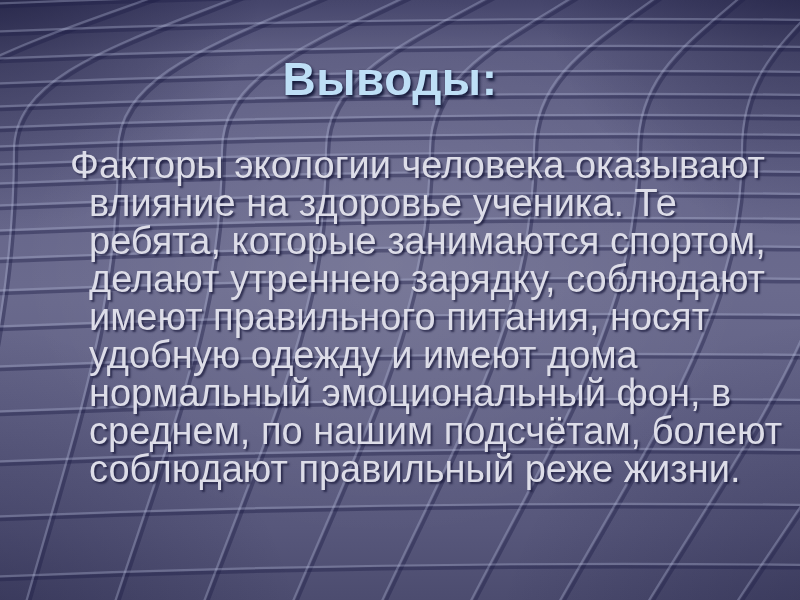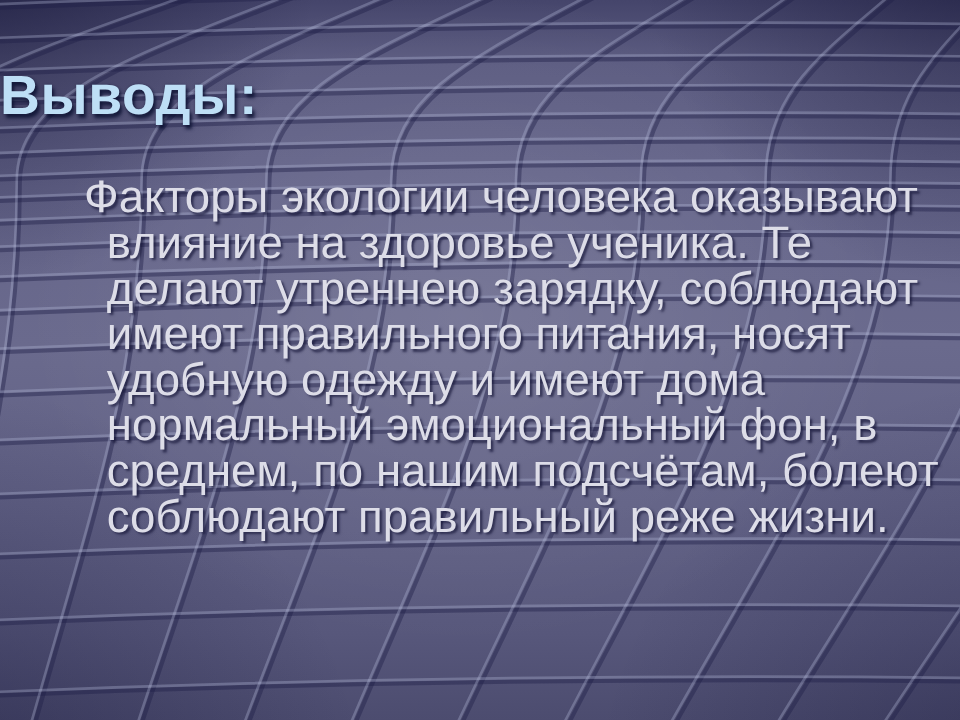--- a/index.html
+++ b/index.html
@@ -13,21 +13,21 @@
       radial-gradient(circle 430px at -4% -10%, rgba(12,12,44,0.62), rgba(12,12,44,0) 70%),
       radial-gradient(circle 430px at 104% -10%, rgba(12,12,44,0.55), rgba(12,12,44,0) 70%),
       radial-gradient(circle 520px at -8% 115%, rgba(14,14,48,0.40), rgba(14,14,48,0) 72%),
       radial-gradient(circle 520px at 108% 115%, rgba(14,14,48,0.38), rgba(14,14,48,0) 72%),
       radial-gradient(ellipse 560px 420px at 48% 44%, rgba(255,255,255,0.10), rgba(255,255,255,0) 65%),
       linear-gradient(180deg,#45456b 0%,#5c5c81 9%,#65658a 26%,#6a6a8d 48%,#616185 70%,#57577b 88%,#4c4c6f 100%);
   }
   .grid-svg{position:absolute;inset:0;display:block;}
   .title{
     position:absolute;top:48px;left:0;width:780px;height:62px;
-    line-height:62px;
+    line-height:62px;text-align:center;
     font-size:46px;font-weight:bold;letter-spacing:0.5px;
     color:var(--title-color,#bedff6);
     text-shadow:2px 3px 3px rgba(12,18,50,0.85), 0 0 2px rgba(12,18,50,0.35);
   }
   .body{
     position:absolute;top:146px;left:70px;width:700px;
     font-size:38px;line-height:38px;font-weight:400;
     color:var(--body-color,#dddde8);
     text-shadow:2px 2px 2px rgba(22,22,55,0.70);
     white-space:nowrap;
@@ -109,20 +109,21 @@
         <path d="M 725 620 C 848.75 430 950 310 950 150 C 950 70 972.5 40 1000 -20"></path>
         <path d="M 813 620 C 945.55 430 1054 310 1054 150 C 1054 70 1065.7 40 1080 -20"></path>
       </g>
   </svg>
 
   <div class="title">Выводы:</div>
 
   <div class="body" id="body-block">
       <div class="line">Факторы экологии человека оказывают</div>
       <div class="line indent">влияние на здоровье ученика. Те</div>
+      <div class="line indent">ребята, которые занимаются спортом,</div>
       <div class="line indent">делают утреннею зарядку, соблюдают</div>
       <div class="line indent">имеют правильного питания, носят</div>
       <div class="line indent">удобную одежду и имеют дома</div>
       <div class="line indent">нормальный эмоциональный фон, в</div>
       <div class="line indent">среднем, по нашим подсчётам, болеют</div>
       <div class="line indent">соблюдают правильный реже жизни.</div>
     </div>
 
 </div>
 

